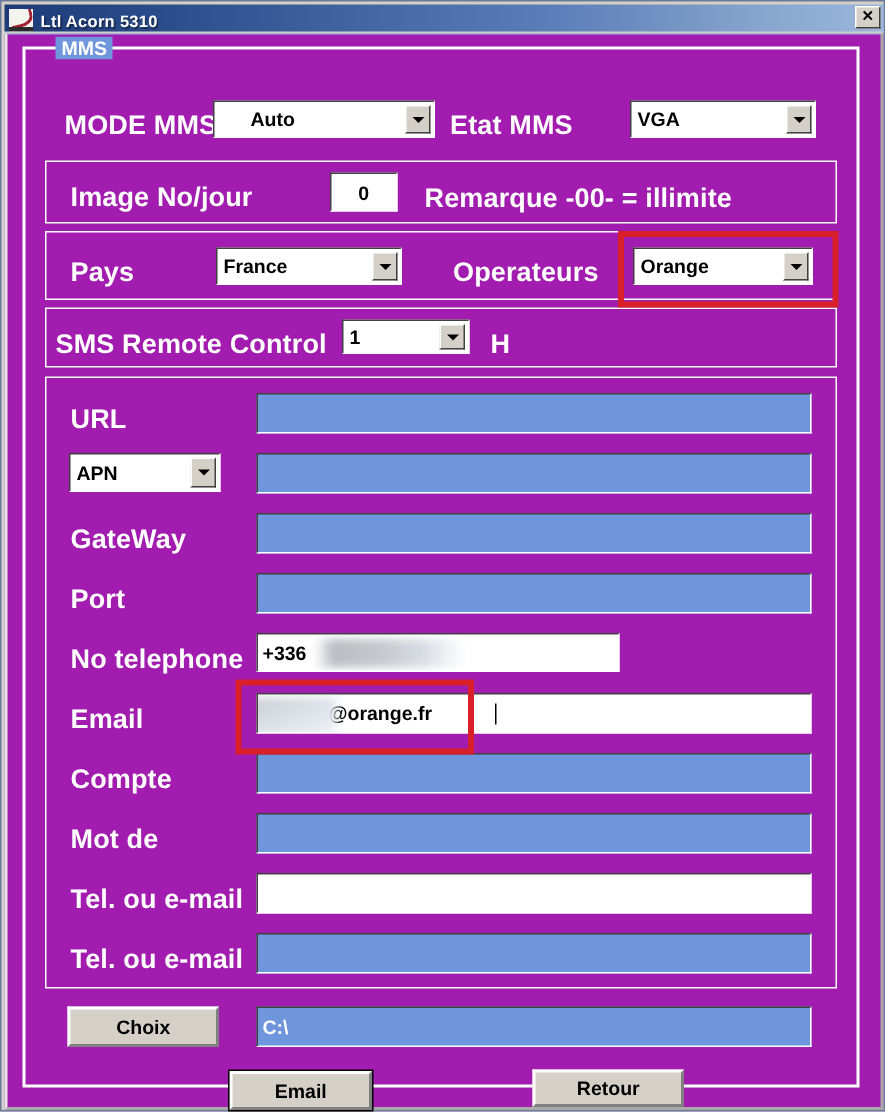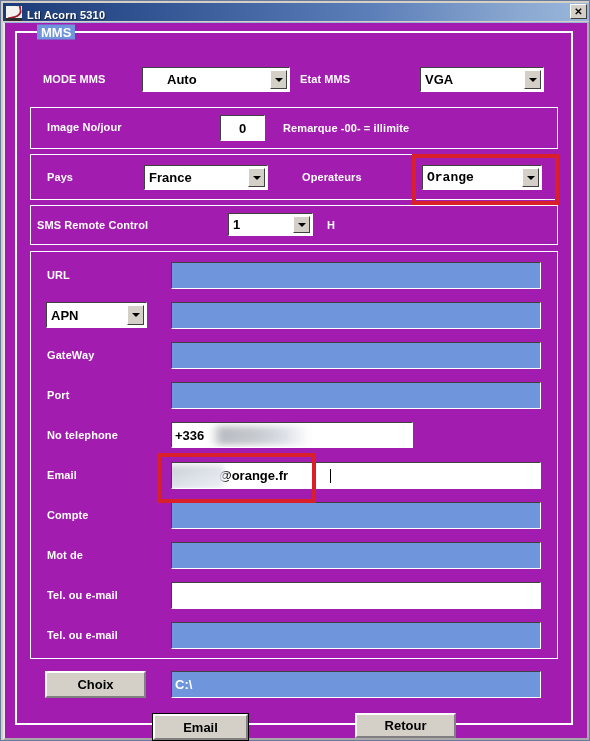--- a/index.html
+++ b/index.html
@@ -120,21 +120,21 @@
     font-weight: bold;
     padding: 0 4px;
     transform: translateY(-50%);
     white-space: nowrap;
   }
 
   
   .lbl {
     position: absolute;
     color: #ffffff;
-    font-size: 11px;
+    font-size: 18px;
     font-weight: bold;
     white-space: nowrap;
     letter-spacing: .1px;
   }
 
   
   .panel {
     position: absolute;
     border: 1px solid #ffffff;
     box-sizing: border-box;
@@ -308,21 +308,21 @@
 
     <div class="panel" style="left:25px; top:131px; width:528px; height:46px;"></div>
     <div class="lbl" style="left:42px; top:148px;">Pays</div>
     <div class="combo" style="left:139px; top:142px; width:124px; height:25px;">
       <span class="cval">France</span>
       <span class="cbtn">
           <i></i>
         </span>
     </div>
     <div class="lbl" style="left:297px; top:148px;">Operateurs</div>
-    <div class="combo" style="left:417px; top:142px; width:120px; height:25px;font-family:Liberation Mono, monospace;">
+    <div class="combo" style="left:417px; top:142px; width:120px; height:25px;">
       <span class="cval">Orange</span>
       <span class="cbtn">
           <i></i>
         </span>
     </div>
 
     <div class="panel" style="left:25px; top:182px; width:528px; height:40px;"></div>
     <div class="lbl" style="left:32px; top:196px;">SMS Remote Control</div>
     <div class="combo" style="left:223px; top:190px; width:85px; height:23px;">
       <span class="cval">1</span>

